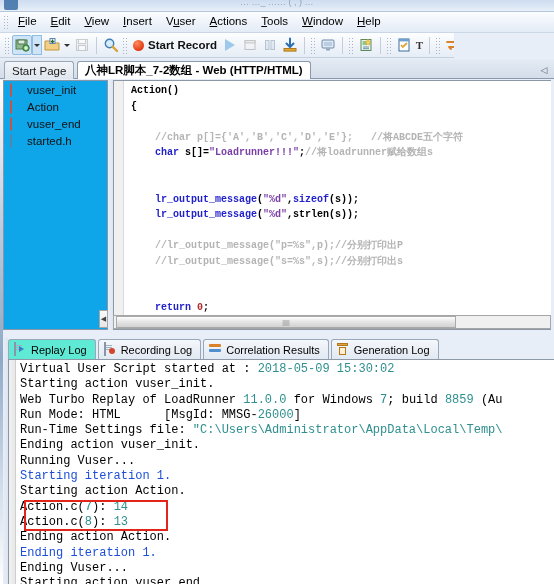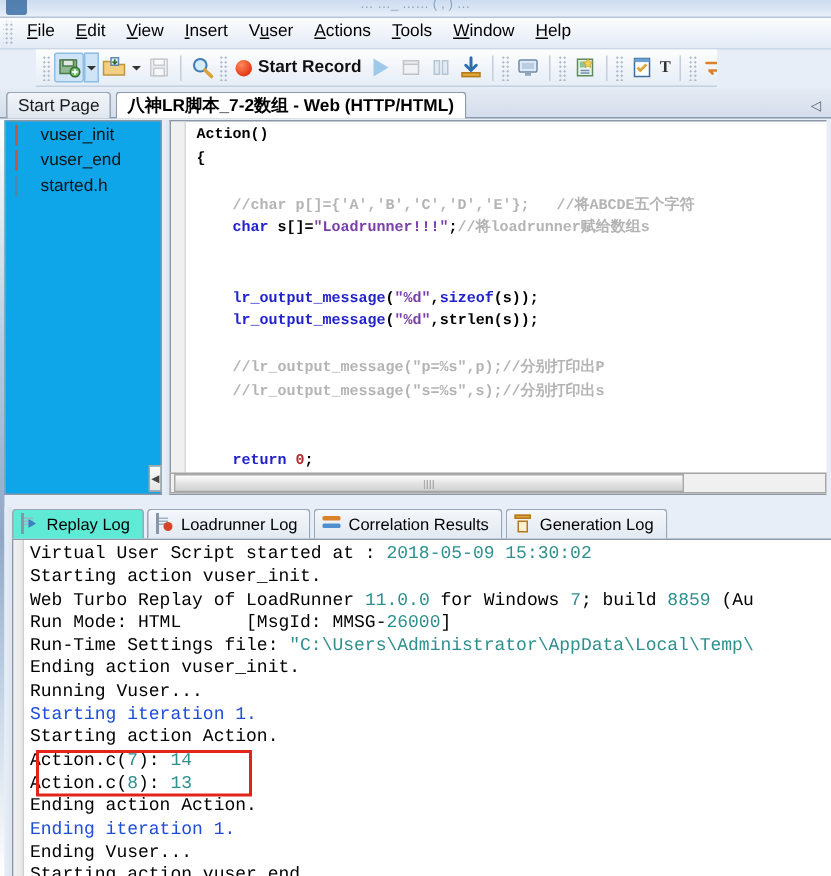--- a/index.html
+++ b/index.html
@@ -84,21 +84,20 @@
     position: absolute;
     left: 0; top: 33px;
     width: 454px; height: 25px;
     background: linear-gradient(to bottom, #fdfefe 0%, #f1f5fa 50%, #e6edf6 100%);
     border-bottom: 1px solid #c3d0e0;
     display: flex;
     align-items: center;
     box-sizing: border-box;
     padding-left: 3px;
     overflow: hidden;
-    margin-left: 24px;
   }
   .tb-sep {
     width: 1px; height: 17px;
     background: #c4cedb;
     margin: 0 4px;
     flex: 0 0 auto;
   }
   .tb-grip {
     width: 6px; height: 17px;
     background-image: radial-gradient(circle, #9aa9bb 0.6px, transparent 0.7px);
@@ -653,20 +652,24 @@
   <div class="leftedge"></div>
   <div class="leftedge2"></div>
 
   <div class="treepane">
     <div class="treerow">
       <span class="tree-icon"><span class="brick"></span></span>
       <span>vuser_init</span>
     </div>
     <div class="treerow">
       <span class="tree-icon"><span class="brick"></span></span>
+      <span>Action</span>
+    </div>
+    <div class="treerow">
+      <span class="tree-icon"><span class="brick"></span></span>
       <span>vuser_end</span>
     </div>
     <div class="treerow">
       <span class="tree-icon"><span class="brick faded"></span></span>
       <span>started.h</span>
     </div>
   </div>
 
   <div class="vsplit"></div>
 
@@ -684,21 +687,21 @@
     <div class="logtab sel">
       <span class="logtab-ico">
         <span class="ico-page"></span><span class="ico-play-badge"></span>
       </span>
       <span>Replay Log</span>
     </div>
     <div class="logtab">
       <span class="logtab-ico">
         <span class="ico-page"></span><span class="ico-rec-badge"></span>
       </span>
-      <span>Loadrunner Log</span>
+      <span>Recording Log</span>
     </div>
     <div class="logtab">
       <span class="logtab-ico">
         <span class="ico-corr"></span>
       </span>
       <span>Correlation Results</span>
     </div>
     <div class="logtab">
       <span class="logtab-ico">
         <span class="ico-gen"></span>

